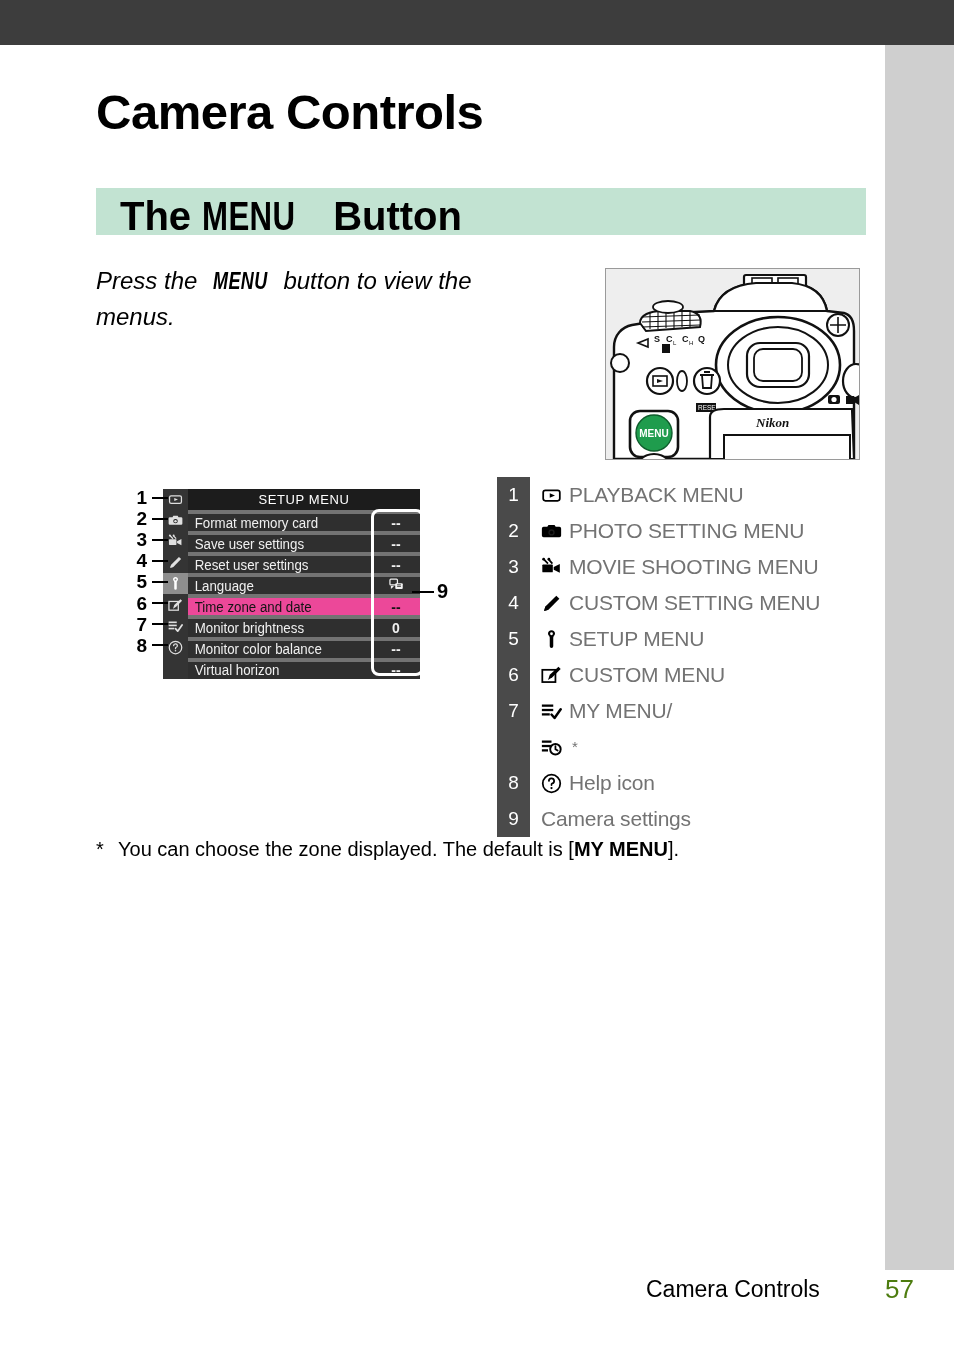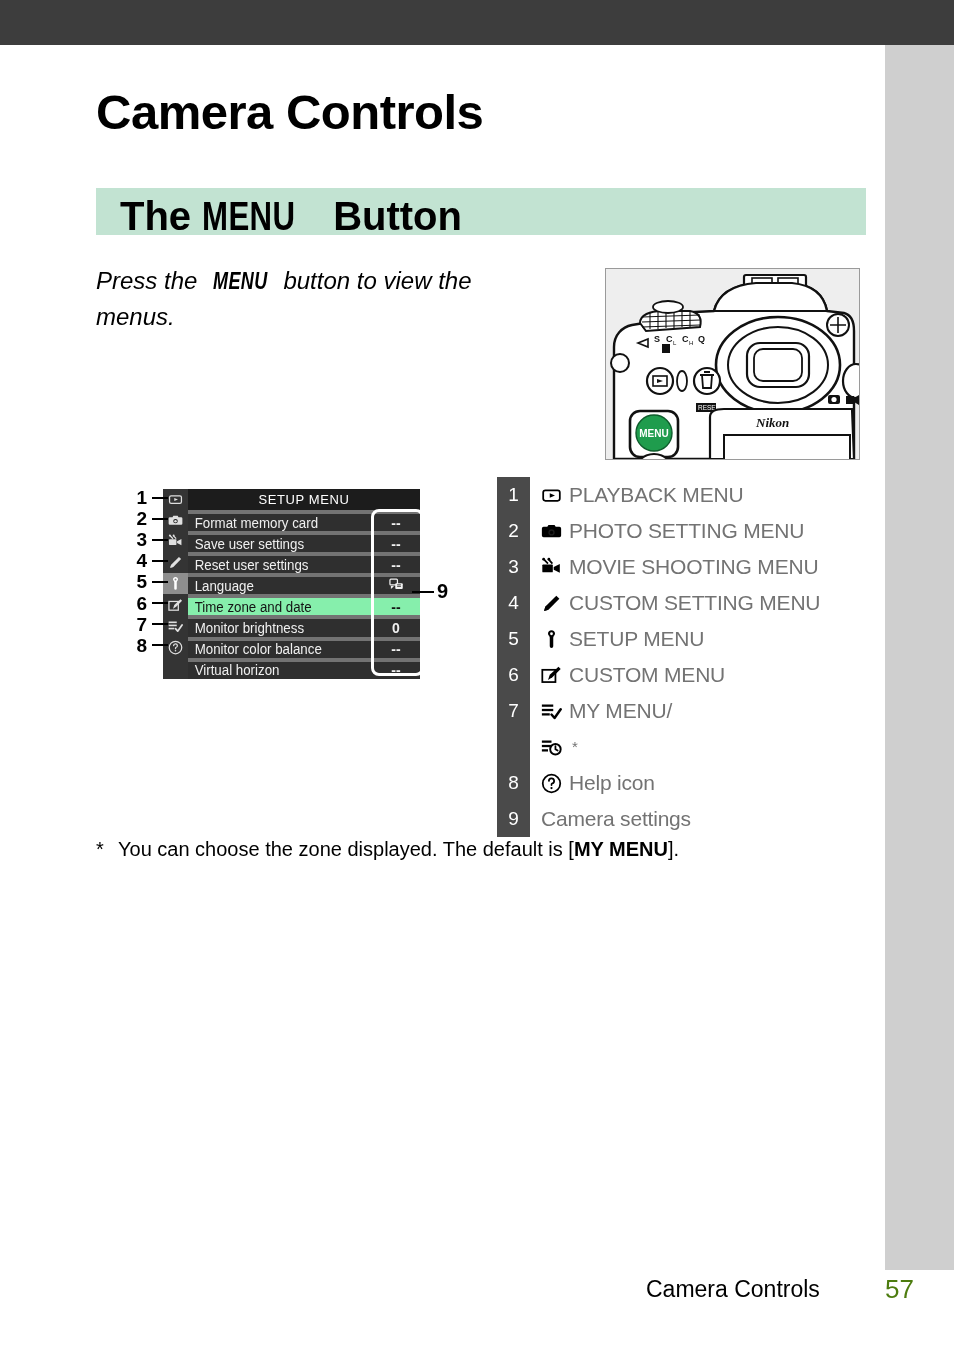--- a/index.html
+++ b/index.html
@@ -78,21 +78,21 @@
     height:21px;display:flex;align-items:center;justify-content:center;
     background:#1c1c1c;color:#ffffff;
     font-size:13px;letter-spacing:0.6px;
     font-family:"Liberation Sans Narrow","Liberation Sans",sans-serif;
   }
   .menu-row{
     height:21.1px;display:flex;align-items:center;
     background:#2f2f2f;border-top:4px solid #737373;
     box-sizing:border-box;
   }
-  .menu-row.selected{background:#86efac;}
+  .menu-row.selected{background:#ec4899;}
   .menu-row .rlabel{
     flex:1;padding-left:7px;color:#f0f0f0;font-size:14px;
     font-family:"Liberation Sans Narrow","Liberation Sans",sans-serif;
     white-space:nowrap;overflow:hidden;
     transform:scaleX(0.95);transform-origin:left center;
   }
   .menu-row.selected .rlabel{color:#141414;}
   .menu-row .rval{
     width:48px;text-align:center;color:#f0f0f0;font-size:14px;font-weight:bold;
     font-family:"Liberation Sans Narrow","Liberation Sans",sans-serif;

